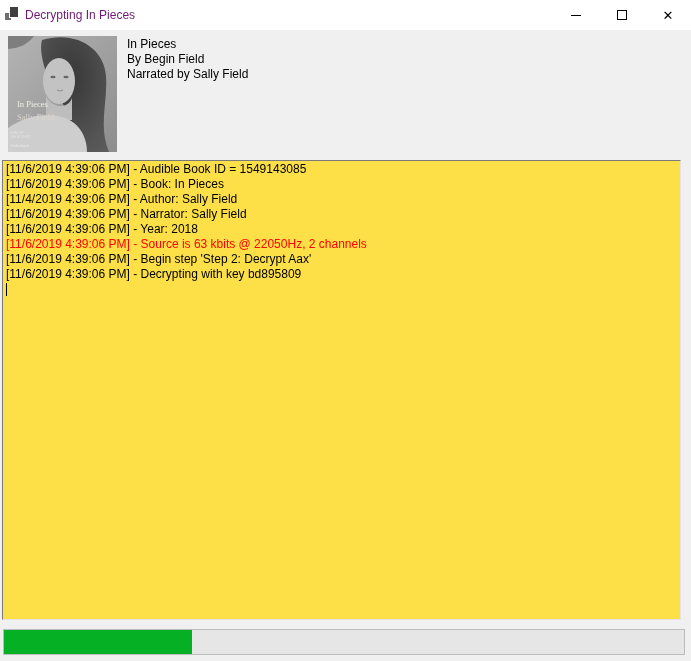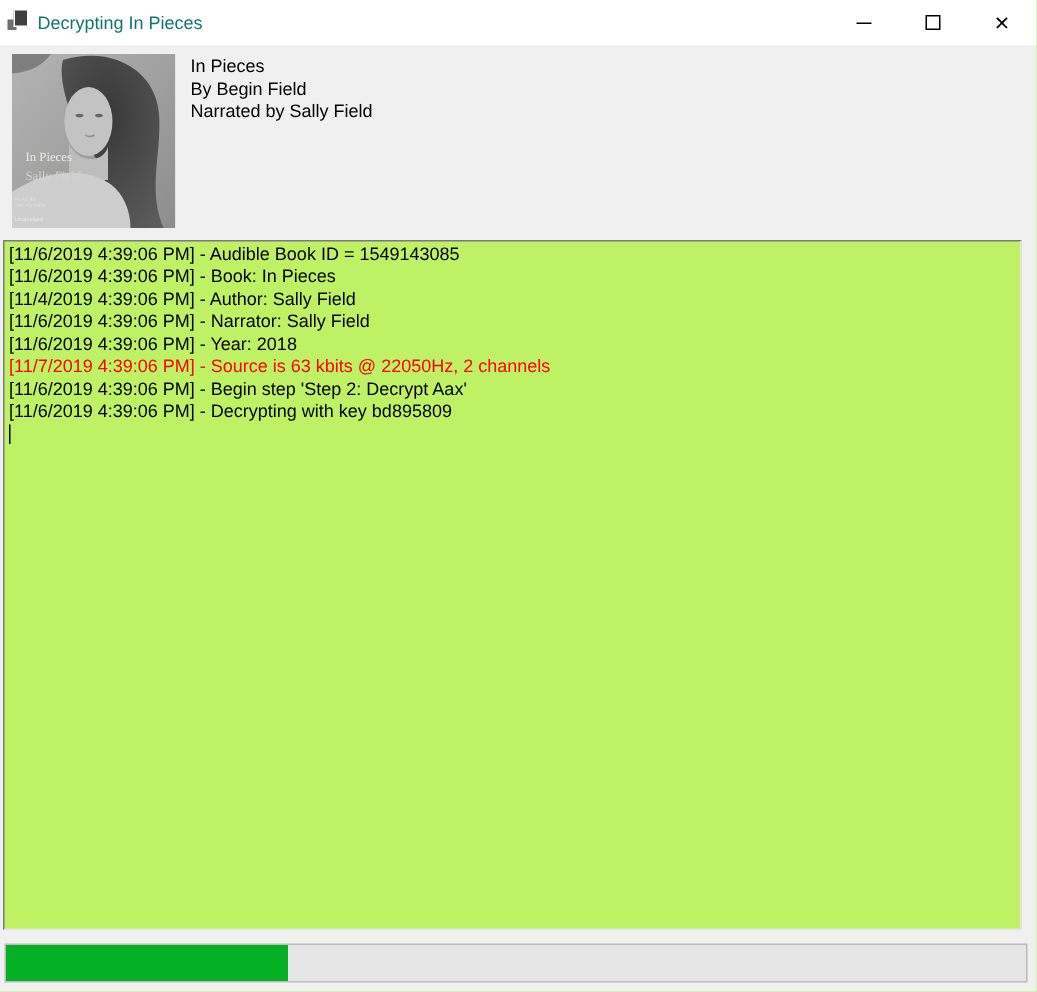--- a/index.html
+++ b/index.html
@@ -8,35 +8,35 @@
     position:relative; overflow:hidden;
     background:#f0f0f0;
     font-family:"Liberation Sans", sans-serif;
     -webkit-font-smoothing:antialiased;
   }
   
   .titlebar { position:absolute; left:0; top:0; width:691px; height:30px; background:#ffffff; }
   .app-icon { position:absolute; left:4px; top:5px; width:16px; height:16px; }
   .app-icon .blk-back  { position:absolute; left:1px; top:8px; width:6px; height:7px; background:#6e6e6e; }
   .app-icon .blk-front { position:absolute; left:5px; top:2px; width:8px; height:10px; background:#3f3f3f; border-left:1px solid #ffffff; border-bottom:1px solid #ffffff; }
-  .win-title { position:absolute; left:25px; top:0; height:30px; line-height:30px; font-size:12px; color:#0f766e; white-space:nowrap; }
+  .win-title { position:absolute; left:25px; top:0; height:30px; line-height:30px; font-size:12px; color:#701a75; white-space:nowrap; }
   .win-controls { position:absolute; right:0; top:0; height:30px; display:flex; }
   .win-btn { width:46px; height:30px; display:flex; align-items:center; justify-content:center; cursor:default; }
   .glyph-min { width:10px; height:1px; background:#000; }
   .glyph-max { width:8px; height:8px; border:1px solid #000; }
   .glyph-close { font-size:13px; color:#000; line-height:1; }
 
   
   .cover { position:absolute; left:8px; top:36px; width:109px; height:116px; overflow:hidden; }
   .book-info { position:absolute; left:127px; top:37px; font-size:12px; line-height:15px; color:#000; }
 
   
   .log {
     position:absolute; left:2px; top:160px; width:679px; height:460px;
-    background:#bef264;
+    background:#fde047;
     border:1px solid; border-color:#7a7a7a #e3e3e3 #e3e3e3 #7a7a7a;
     box-sizing:border-box;
     padding:1px 2px 0 3px;
     font-size:12px; line-height:15px; color:#000;
     overflow:hidden; cursor:text;
   }
   .log-line { white-space:pre; }
   .caret { width:1px; height:13px; background:#000; margin-top:1px; }
 
   
@@ -103,21 +103,21 @@
   <div>Narrated by Sally Field</div>
 </div>
 
 <div class="log">
   <div>
       <div class="log-line">[11/6/2019 4:39:06 PM] - Audible Book ID = 1549143085</div>
       <div class="log-line">[11/6/2019 4:39:06 PM] - Book: In Pieces</div>
       <div class="log-line">[11/4/2019 4:39:06 PM] - Author: Sally Field</div>
       <div class="log-line">[11/6/2019 4:39:06 PM] - Narrator: Sally Field</div>
       <div class="log-line">[11/6/2019 4:39:06 PM] - Year: 2018</div>
-      <div class="log-line" style="color: rgb(255, 0, 0);">[11/7/2019 4:39:06 PM] - Source is 63 kbits @ 22050Hz, 2 channels</div>
+      <div class="log-line" style="color: rgb(255, 0, 0);">[11/6/2019 4:39:06 PM] - Source is 63 kbits @ 22050Hz, 2 channels</div>
       <div class="log-line">[11/6/2019 4:39:06 PM] - Begin step 'Step 2: Decrypt Aax'</div>
       <div class="log-line">[11/6/2019 4:39:06 PM] - Decrypting with key bd895809</div>
     </div>
   <div class="caret"></div>
 </div>
 
 <div class="progress">
   <div class="progress-fill" style="width: 27.6%; background: rgb(6, 176, 37);"></div>
 </div>
 

